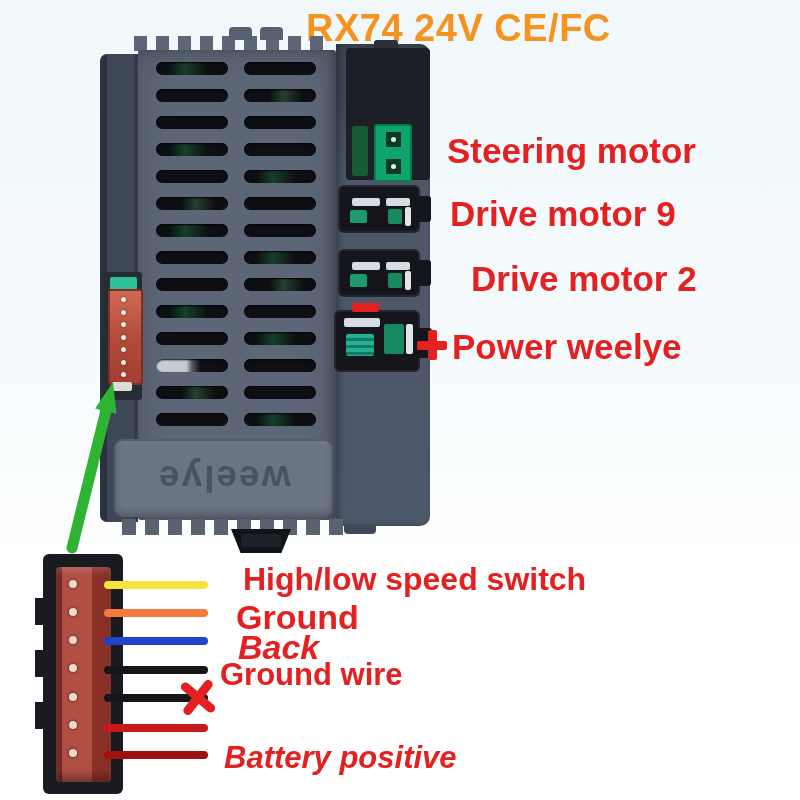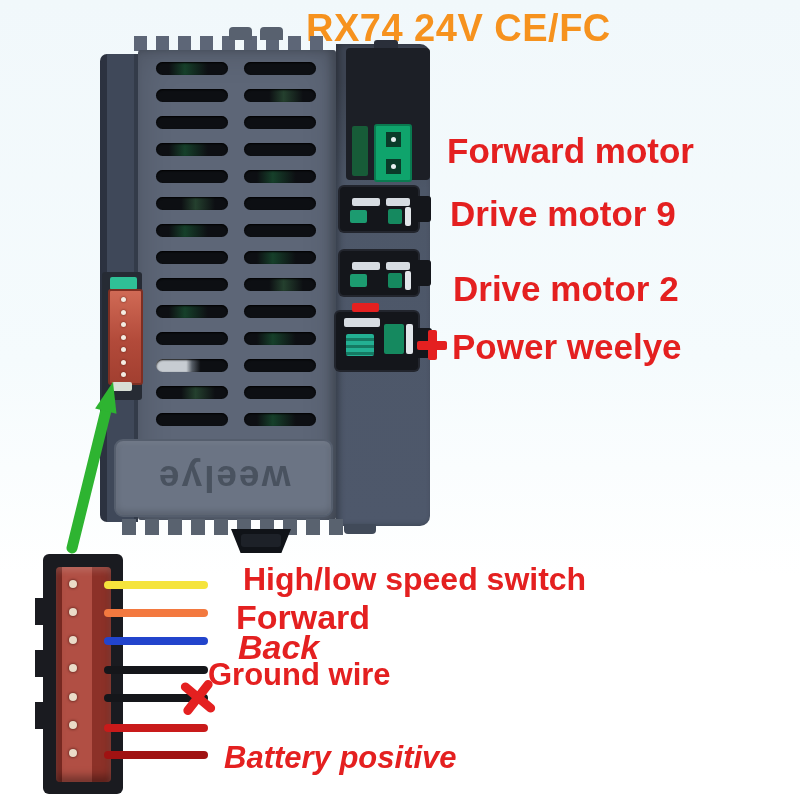--- a/index.html
+++ b/index.html
@@ -92,23 +92,23 @@
   
   .wire{left:104px;width:104px;height:8px;border-radius:4px;z-index:5;}
   .w1{top:581px;} .w2{top:609px;} .w3{top:637px;} .w4{top:666px;} .w5{top:694px;} .w6{top:724px;} .w7{top:751px;}
   .cross{left:180px;top:679px;width:36px;height:36px;z-index:6;}
   .cross::before,.cross::after{content:"";position:absolute;left:-3px;top:14px;width:42px;height:9px;
           background:var(--label-red,#e42020);border-radius:5px;}
   .cross::before{transform:rotate(40deg);} .cross::after{transform:rotate(-52deg);}
   
   .lbl{color:var(--label-red,#e42020);font-weight:800;line-height:1;white-space:nowrap;z-index:7;}
   .rl{font-size:35px;}
-  .rl1{left:447px;top:133px;} .rl2{left:450px;top:196px;} .rl3{left:453px;top:261px;margin-top:10px;} .rl4{left:452px;top:329px;}
+  .rl1{left:447px;top:133px;} .rl2{left:450px;top:196px;} .rl3{left:471px;top:261px;} .rl4{left:452px;top:329px;}
   .lw1{left:243px;top:563px;font-size:32px;} .lw2{left:236px;top:600px;font-size:34px;}
-  .lw3{left:238px;top:630px;font-size:34px;font-style:italic;} .lw4{left:208px;top:659px;font-size:31px;}
+  .lw3{left:238px;top:630px;font-size:34px;font-style:italic;} .lw4{left:220px;top:659px;font-size:31px;}
   .lw6{left:229px;top:712px;font-size:31px;} .lw7{left:224px;top:742px;font-size:31px;font-style:italic;}
   .arrow-svg{left:46px;top:376px;width:84px;height:184px;z-index:6;}
 </style>
 </head>
 <body>
 
 <div id="stage">
 
   <div class="abs title">RX74 24V CE/FC</div>
 
@@ -225,24 +225,24 @@
 
   <div class="abs wire w1" style="background: rgb(245, 228, 60);"></div>
   <div class="abs wire w2" style="background: rgb(243, 121, 63);"></div>
   <div class="abs wire w3" style="background: rgb(34, 68, 204);"></div>
   <div class="abs wire w4" style="background: rgb(21, 22, 26);"></div>
   <div class="abs wire w5" style="background: rgb(21, 22, 26);"></div>
   <div class="abs wire w6" style="background: rgb(201, 26, 26);"></div>
   <div class="abs wire w7" style="background: rgb(160, 18, 18);"></div>
   <div class="abs cross"></div>
 
-  <span class="abs lbl rl rl1">Forward motor</span>
+  <span class="abs lbl rl rl1">Steering motor</span>
   <span class="abs lbl rl rl2">Drive motor 9</span>
   <span class="abs lbl rl rl3">Drive motor 2</span>
   <span class="abs lbl rl rl4">Power weelye</span>
 
   <span class="abs lbl lw1">High/low speed switch</span>
-  <span class="abs lbl lw2">Forward</span>
+  <span class="abs lbl lw2">Ground</span>
   <span class="abs lbl lw3">Back</span>
   <span class="abs lbl lw4">Ground wire</span>
   <span class="abs lbl lw7">Battery positive</span>
 
 </div>
 
 </body></html>

